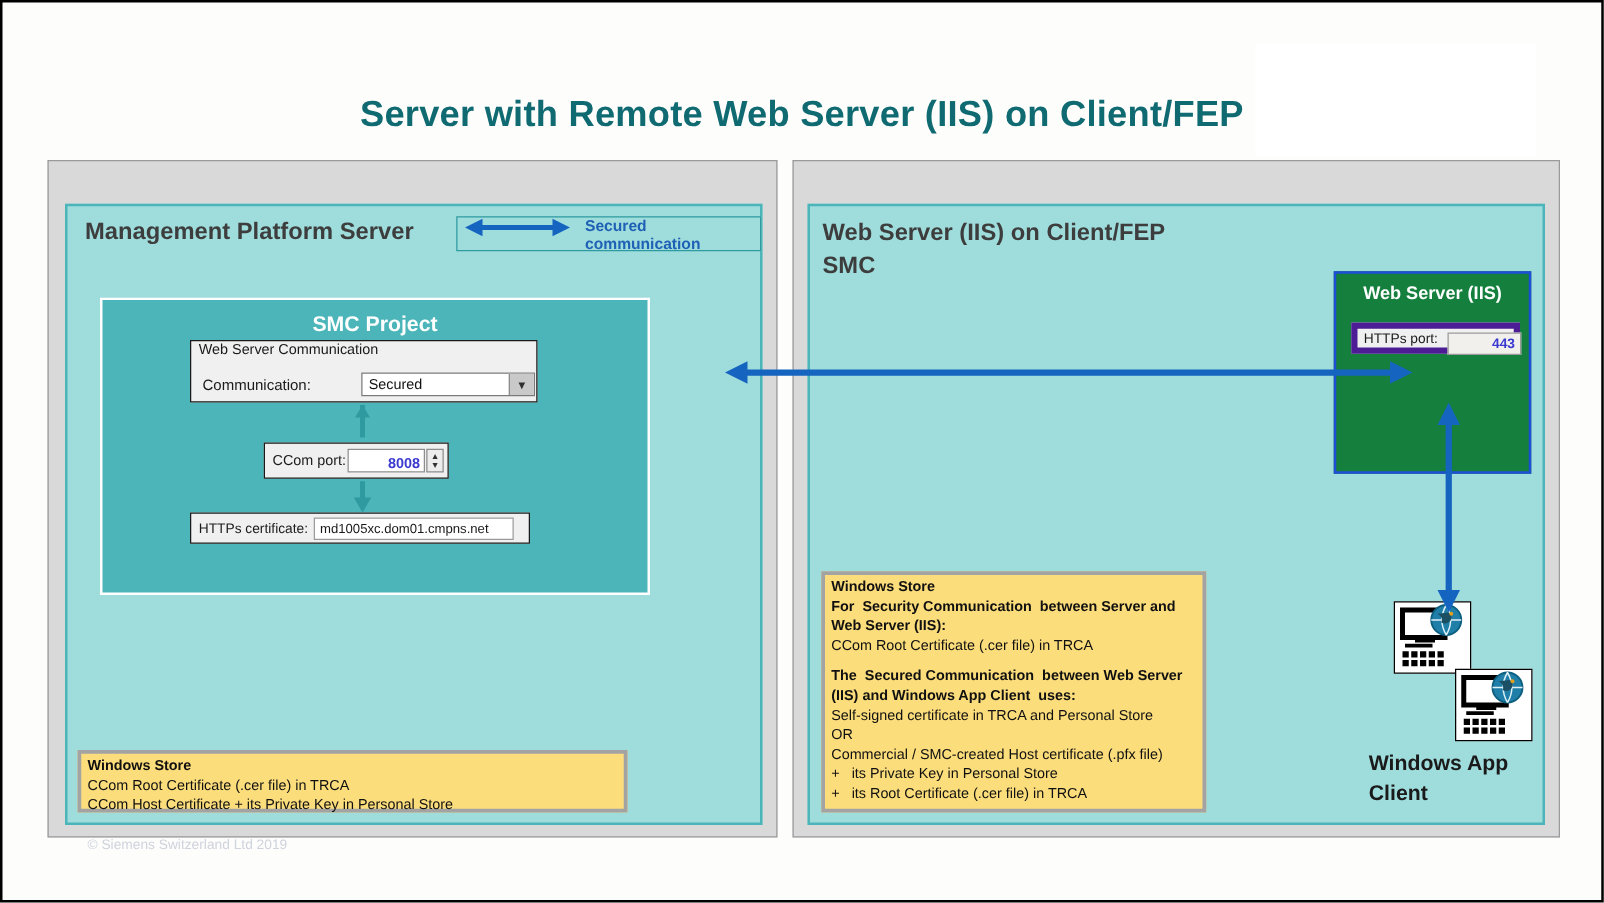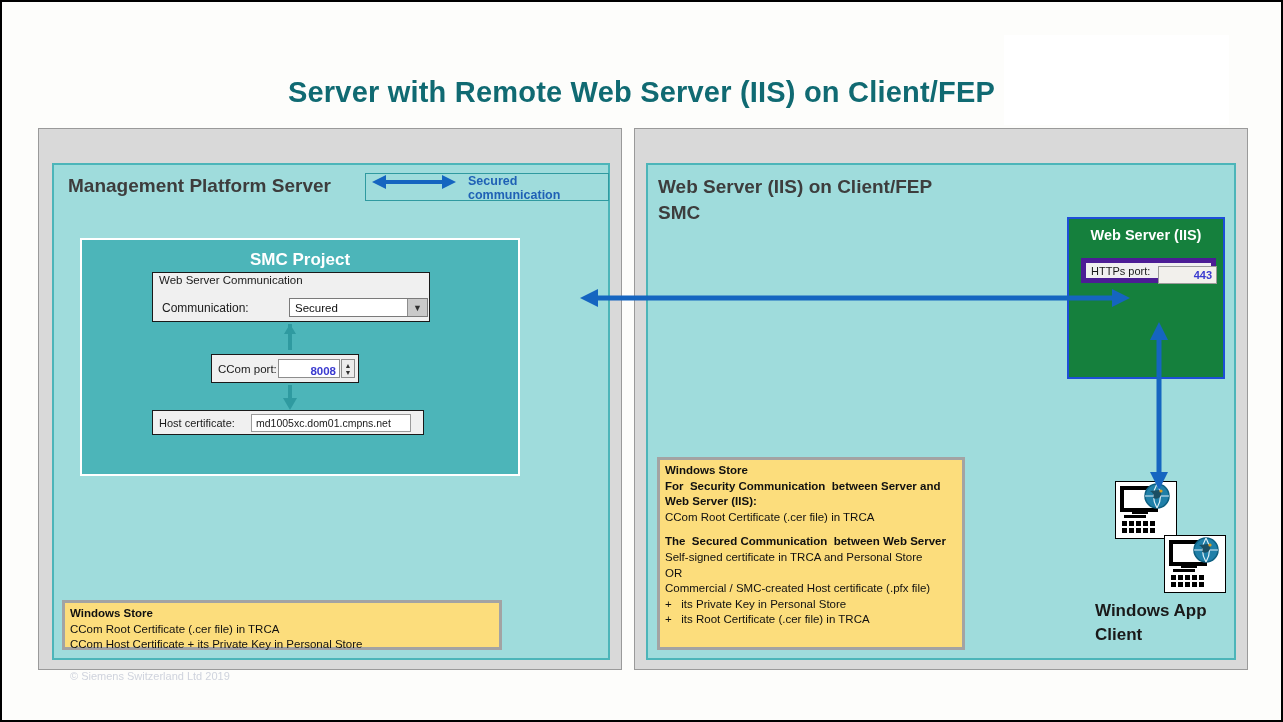--- a/index.html
+++ b/index.html
@@ -235,21 +235,21 @@
     <span id="ccom-input">
       <span id="ccom-value">8008</span>
     </span>
     <span id="ccom-spin">
       <span>▲</span>
       <span>▼</span>
     </span>
   </div>
 
   <div id="host-box">
-    <span id="host-label">Host certificate:</span>
+    <span id="host-label">HTTPs certificate:</span>
     <span id="host-input">
       <span id="host-value">md1005xc.dom01.cmpns.net</span>
     </span>
   </div>
 
   <div class="note-box" id="note-left">
       <div class="note-line bold">Windows Store</div>
       <div class="note-line">CCom Root Certificate (.cer file) in TRCA</div>
       <div class="note-line">CCom Host Certificate + its Private Key in Personal Store</div>
     </div>
@@ -269,20 +269,21 @@
     </span>
   </div>
 
   <div class="note-box" id="note-right">
       <div class="note-line bold">Windows Store</div>
       <div class="note-line bold">For  Security Communication  between Server and</div>
       <div class="note-line bold">Web Server (IIS):</div>
       <div class="note-line">CCom Root Certificate (.cer file) in TRCA</div>
       <div class="note-line blank">&nbsp;</div>
       <div class="note-line bold">The  Secured Communication  between Web Server</div>
+      <div class="note-line bold">(IIS) and Windows App Client  uses:</div>
       <div class="note-line">Self-signed certificate in TRCA and Personal Store</div>
       <div class="note-line">OR</div>
       <div class="note-line">Commercial / SMC-created Host certificate (.pfx file)</div>
       <div class="note-line">+   its Private Key in Personal Store</div>
       <div class="note-line">+   its Root Certificate (.cer file) in TRCA</div>
     </div>
 
   <div class="pc-icon" id="pc-icon-1">
     <svg width="60" height="56" viewBox="0 0 60 56">
       <rect x="6" y="6" width="34" height="22" fill="none" stroke="#000" stroke-width="4"></rect>

